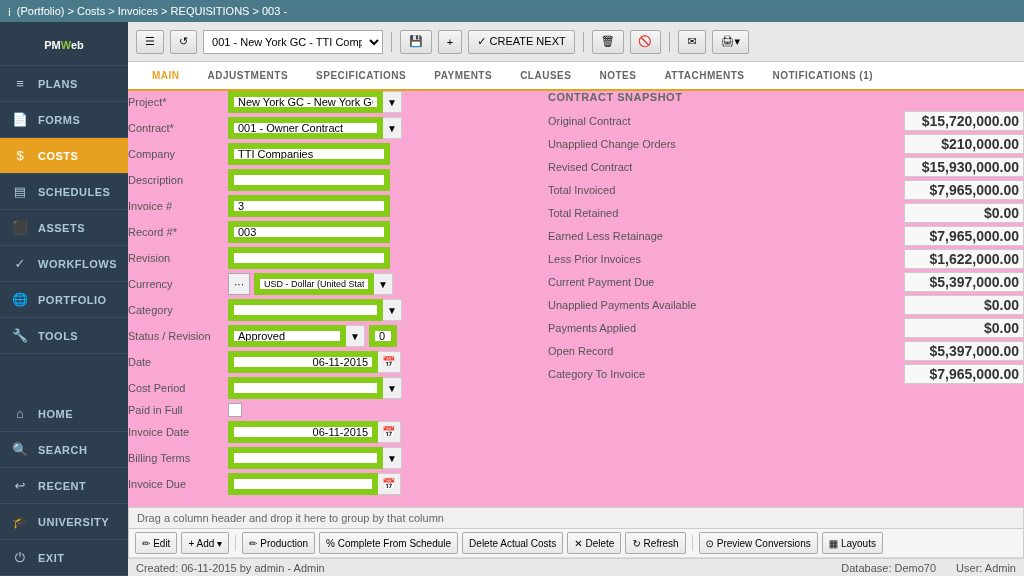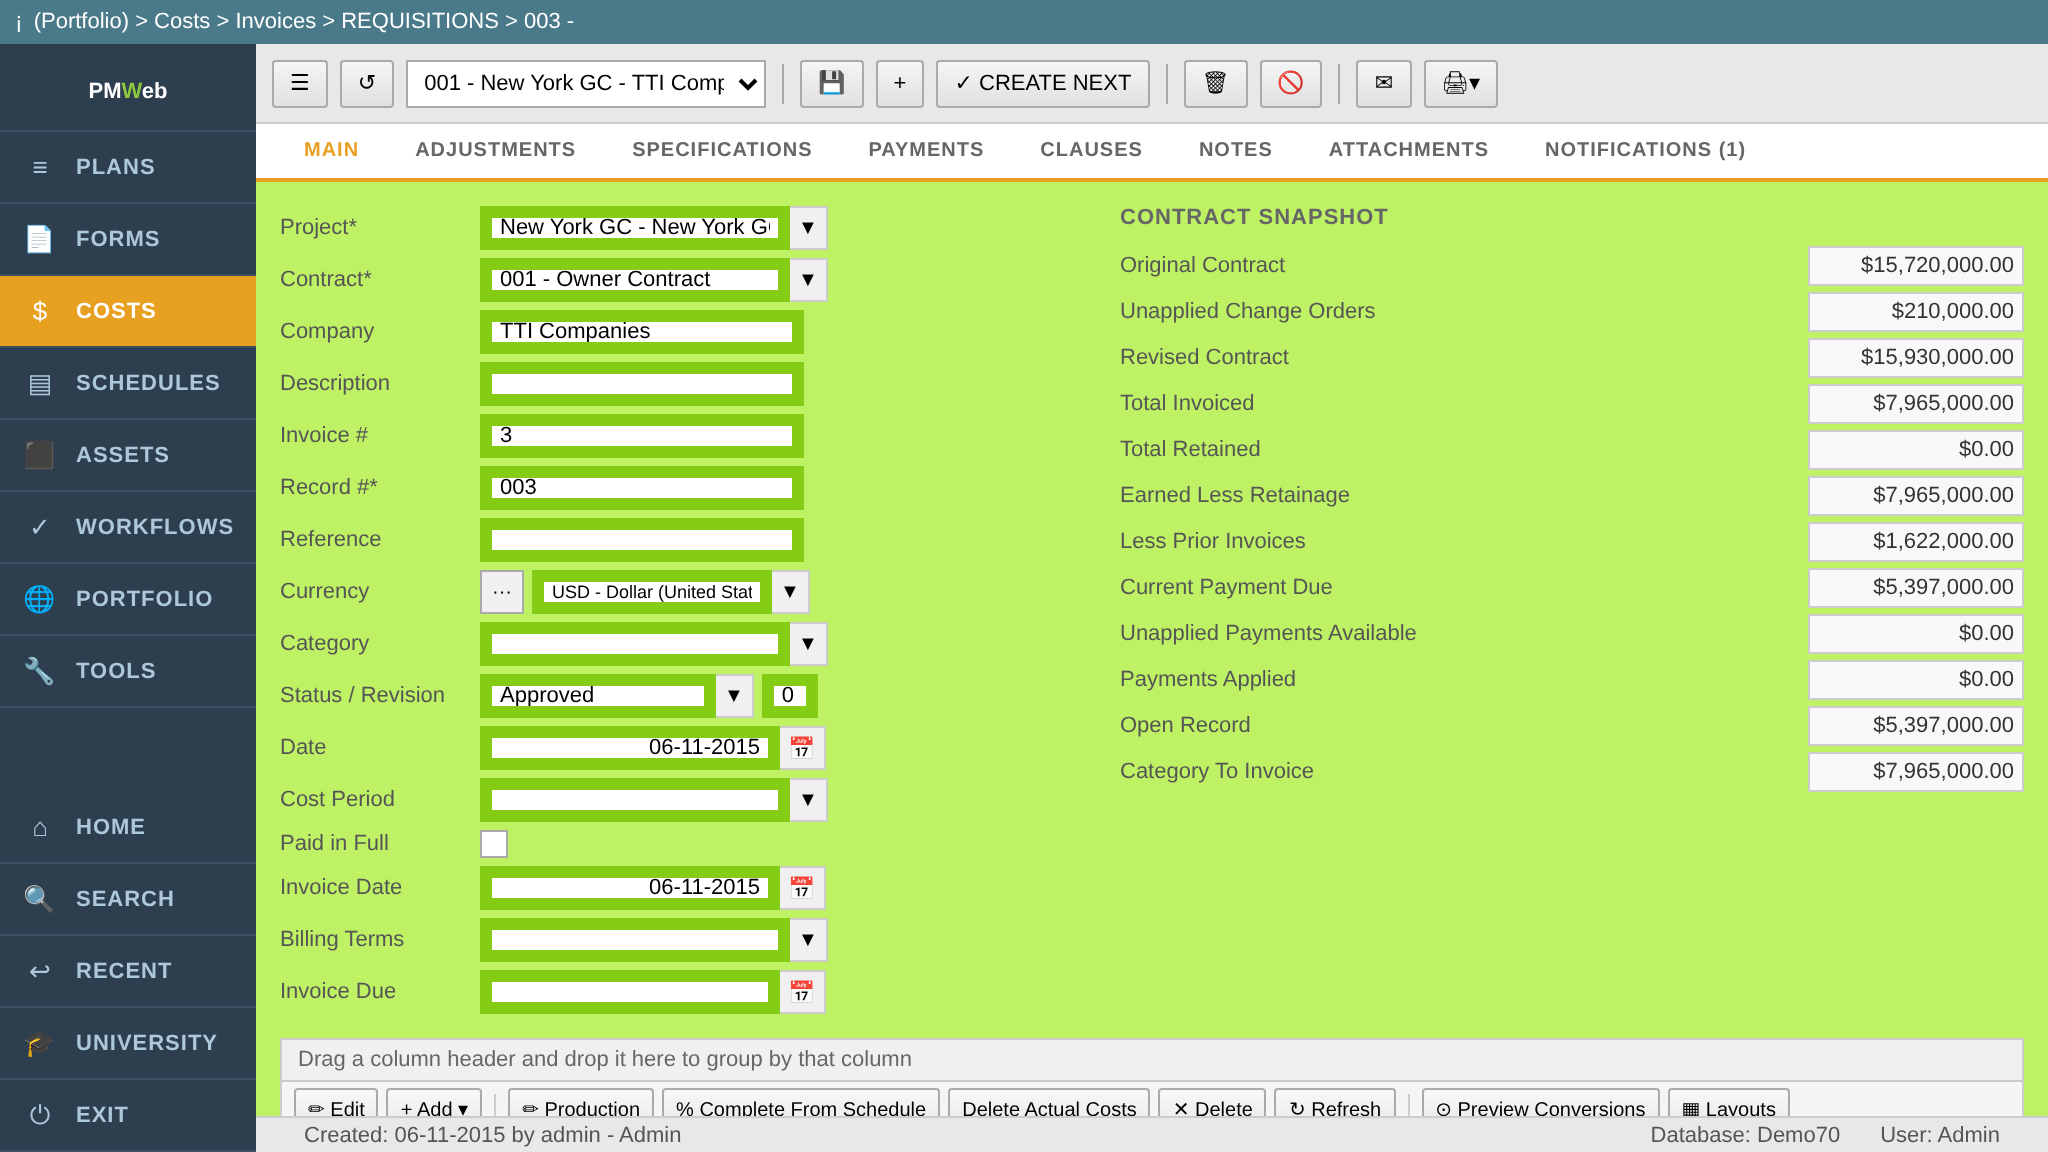--- a/index.html
+++ b/index.html
@@ -29,49 +29,49 @@
     .toolbar-select { height: 24px; border: 1px solid #aaa; background: white; padding: 0 4px; font-size: 11px; width: 180px; }
     .toolbar-btn { height: 24px; border: 1px solid #aaa; background: linear-gradient(to bottom, #f5f5f5, #e0e0e0); padding: 0 8px; cursor: pointer; display: flex; align-items: center; gap: 4px; font-size: 11px; border-radius: 2px; }
     .toolbar-divider { width: 1px; background: #aaa; height: 20px; margin: 0 2px; }
 
     
     .tabs { background: white; border-bottom: 2px solid #e8a020; display: flex; padding: 0 10px; }
     .tab { padding: 8px 14px; cursor: pointer; color: #666; font-size: 10px; font-weight: bold; letter-spacing: 0.5px; border-bottom: 2px solid transparent; margin-bottom: -2px; }
     .tab.active { color: #e8a020; border-bottom: 2px solid #e8a020; }
 
     
-    .main-content { flex: 1; overflow-y: auto; background: #bef264; padding: 12px; }
+    .main-content { flex: 1; overflow-y: auto; background: #f9a8d4; padding: 0; }
 
     
     .form-snapshot-wrapper { display: flex; gap: 20px; }
     .form-section { flex: 0 0 400px; }
     .snapshot-section { flex: 1; }
 
     .form-row { display: flex; align-items: center; margin-bottom: 4px; }
     .form-label { width: 100px; color: #555; font-size: 11px; flex-shrink: 0; }
     .form-input { height: 22px; border: 6px solid #84cc16; padding: 0 4px; font-size: 11px; background: white; }
     .input-with-btn { display: flex; align-items: center; }
     .input-with-btn .form-input { flex: 1; }
     .input-with-btn .input-btn { height: 22px; border: 1px solid #ccc; border-left: none; background: #f0f0f0; padding: 0 4px; cursor: pointer; font-size: 10px; }
     .checkbox-field { width: 14px; height: 14px; border: 1px solid #aaa; background: white; display: inline-block; }
 
     .snapshot-title { font-size: 11px; color: #666; font-weight: bold; margin-bottom: 8px; letter-spacing: 0.5px; }
     .snapshot-row { display: flex; align-items: center; margin-bottom: 3px; }
     .snapshot-label { flex: 1; color: #555; font-size: 11px; }
-    .snapshot-value { width: 108px; height: 20px; border: 1px solid #ccc; background: #f8f8f8; text-align: right; padding: 0 4px; font-size: 11px; color: #333; display: flex; align-items: center; justify-content: flex-end; }
+    .snapshot-value { width: 120px; height: 20px; border: 1px solid #ccc; background: #f8f8f8; text-align: right; padding: 0 4px; font-size: 14px; color: #333; display: flex; align-items: center; justify-content: flex-end; font-weight: bold; }
 
     
     .grid-area { margin-top: 8px; border: 1px solid #ccc; }
     .grid-header-bar { background: #f0f0f0; border-bottom: 1px solid #ccc; padding: 4px 8px; font-size: 11px; color: #666; }
     .grid-toolbar { background: #f5f5f5; border-bottom: 1px solid #ddd; padding: 3px 6px; display: flex; align-items: center; gap: 4px; }
     .grid-btn { height: 22px; border: 1px solid #aaa; background: linear-gradient(to bottom, #f8f8f8, #e8e8e8); padding: 0 6px; cursor: pointer; display: flex; align-items: center; gap: 3px; font-size: 10px; border-radius: 2px; }
     .grid-divider { width: 1px; background: #ccc; height: 16px; margin: 0 2px; }
 
     
-    .status-bar { background: #e8e8e8; border-top: 1px solid #ccc; padding: 2px 24px; display: flex; justify-content: space-between; font-size: 10px; color: #555; height: 18px; align-items: center; }
+    .status-bar { background: #e8e8e8; border-top: 1px solid #ccc; padding: 2px 8px; display: flex; justify-content: space-between; font-size: 10px; color: #555; height: 18px; align-items: center; }
 
     .currency-btn { display: flex; align-items: center; gap: 2px; }
     .ellipsis-btn { height: 22px; width: 22px; border: 1px solid #aaa; background: #f0f0f0; cursor: pointer; display: flex; align-items: center; justify-content: center; font-size: 10px; margin-right: 2px; }
   </style>
 </head>
 <body>
 
 <div class="app-wrapper">
 
   <div class="top-bar">
@@ -201,21 +201,21 @@
             </div>
             <div class="form-row">
               <span class="form-label">Invoice #</span>
               <input type="text" class="form-input" style="width: 162px;" value="3">
             </div>
             <div class="form-row">
               <span class="form-label">Record #*</span>
               <input type="text" class="form-input" style="width: 162px;" value="003">
             </div>
             <div class="form-row">
-              <span class="form-label">Reference</span>
+              <span class="form-label">Revision</span>
               <input type="text" class="form-input" style="width: 162px;" value="">
             </div>
             <div class="form-row">
               <span class="form-label">Currency</span>
               <div class="currency-btn">
                 <button class="ellipsis-btn">···</button>
                 <div class="input-with-btn">
                   <input type="text" class="form-input" style="width: 120px; font-size: 9px;" value="USD - Dollar (United States of America)">
                   <button class="input-btn">▼</button>
                 </div>

